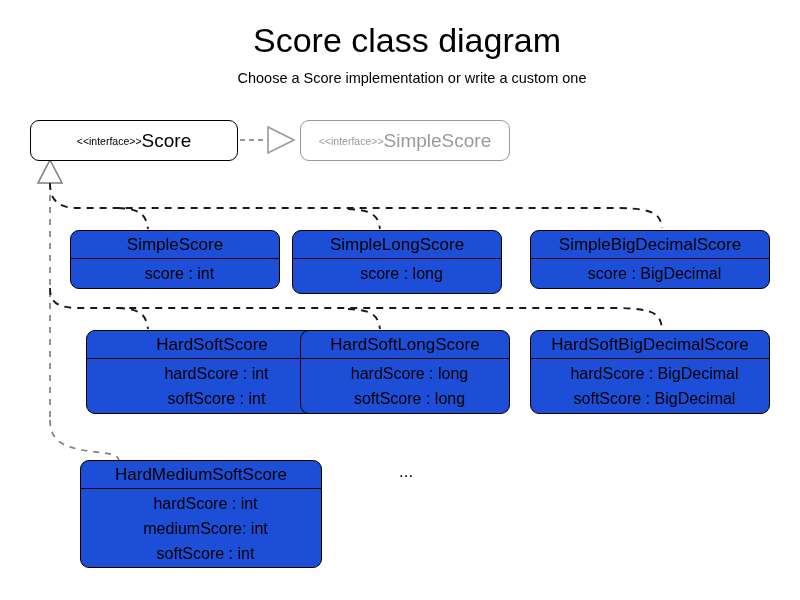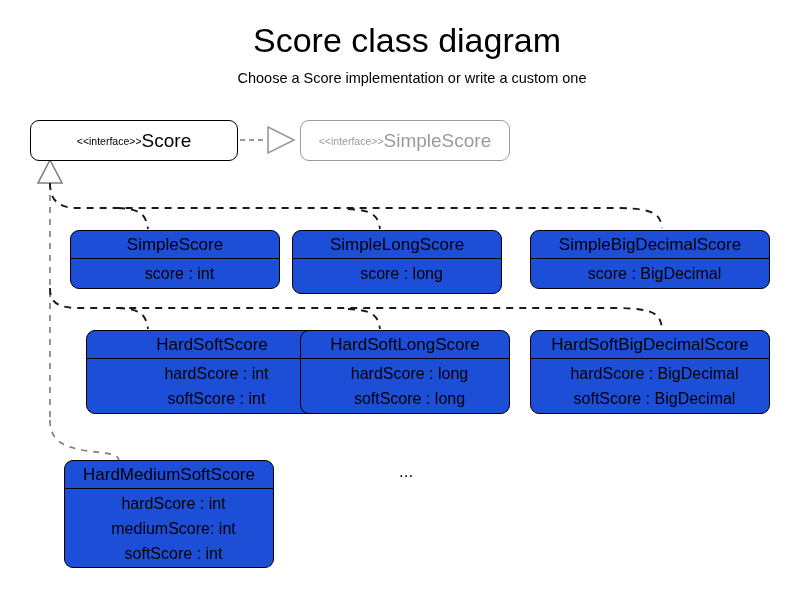--- a/index.html
+++ b/index.html
@@ -212,21 +212,21 @@
 
   <div class="uml-box" style="left:530px; top:330px; width:240px; height:84px;">
     <div class="box-title">HardSoftBigDecimalScore</div>
     <div class="divider"></div>
     <div class="attrs">
       <div class="attr">hardScore : BigDecimal</div>
       <div class="attr">softScore : BigDecimal</div>
     </div>
   </div>
 
-  <div class="uml-box" style="left:64px; top:460px; width:210px; height:108px;">
+  <div class="uml-box" style="left:80px; top:460px; width:242px; height:108px;">
     <div class="box-title">HardMediumSoftScore</div>
     <div class="divider"></div>
     <div class="attrs">
       <div class="attr">hardScore : int</div>
       <div class="attr">mediumScore: int</div>
       <div class="attr">softScore : int</div>
     </div>
   </div>
 
   <div id="ellipsis" style="left:399px; top:462px;">...</div>

